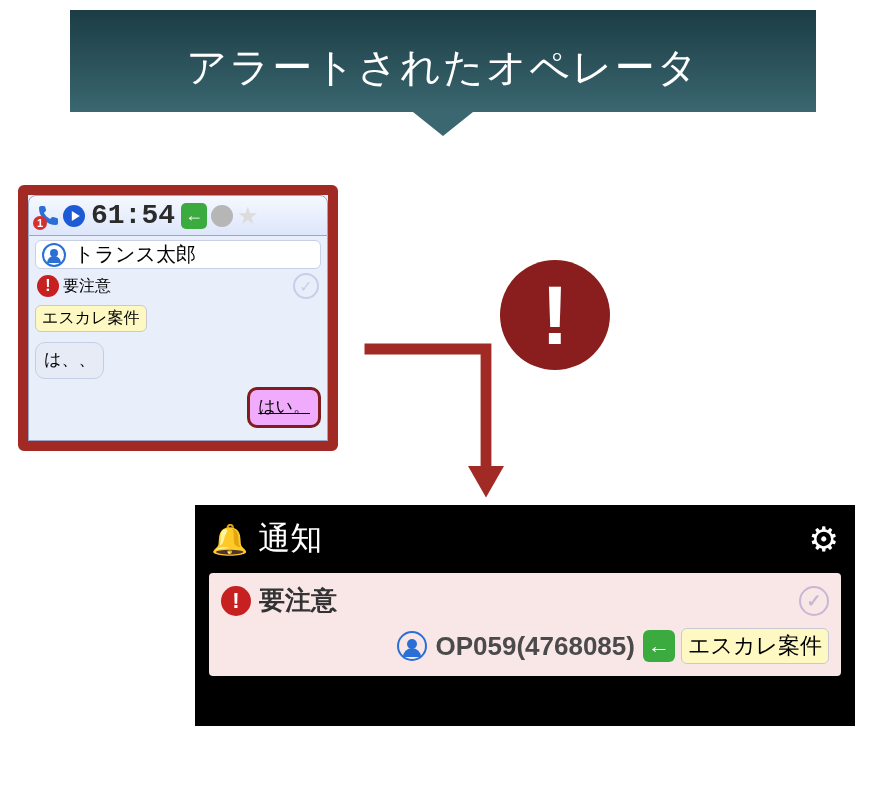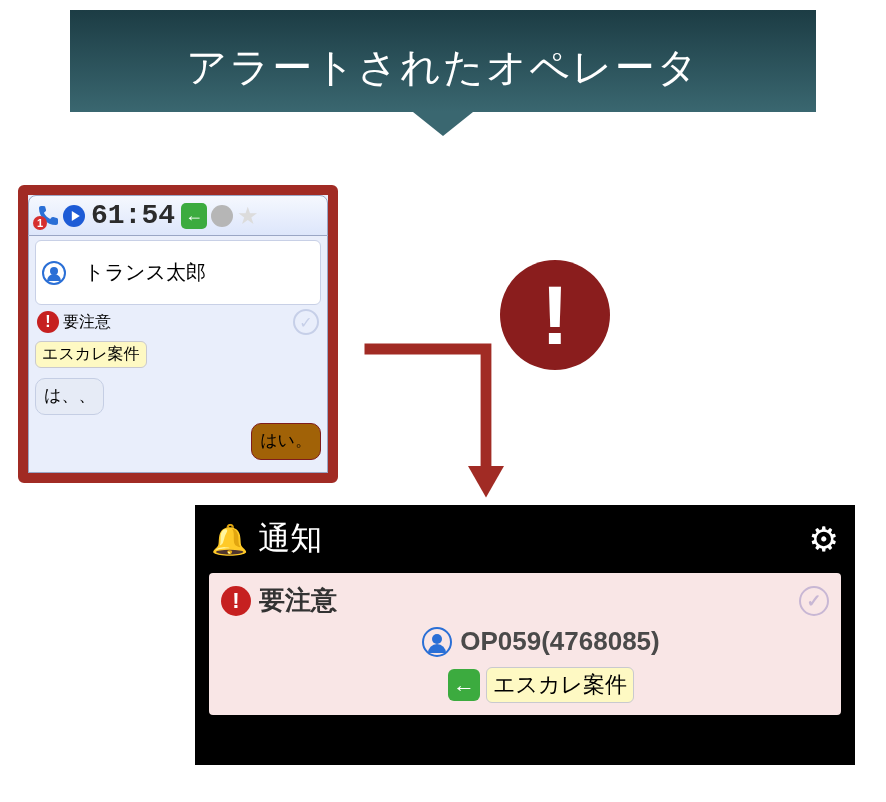--- a/index.html
+++ b/index.html
@@ -50,25 +50,25 @@
       padding: 4px 6px;
     }
     .chat-body {
       border: 1px solid #9aa6c5;
       border-top: none;
       padding: 4px 6px 8px 6px;
     }
     .name-row {
       display: flex;
       align-items: center;
-      gap: 18px;
+      gap: 8px;
       background: #fff;
       border: 1px solid #c8d0e6;
       border-radius: 6px;
-      padding: 18px 6px;
+      padding: 0 6px;
       font-size: 20px;
     }
     .tag-row {
       display: flex;
       align-items: center;
       gap: 4px;
       padding: 4px 2px;
       font-size: 16px;
     }
     .tag {
@@ -83,21 +83,21 @@
     .bubble-left, .bubble-right {
       border-radius: 10px;
       padding: 6px 8px;
       font-size: 17px;
       margin: 4px 0;
       max-width: 80%;
       display: inline-block;
       line-height: 1.35;
     }
     .bubble-left { background: #e6ebf6; border: 1px solid #c5cee4; }
-    .bubble-right { background: #a16207; border: 1px solid #7f1d1d; float: right; clear: both; }
+    .bubble-right { background: #f0abfc; border: 3px solid #7f1d1d; float: right; clear: both; text-decoration: underline; }
     .clear { clear: both; }
 
     
     .connector {
       position: absolute;
       left: 348px;
       top: 340px;
       width: 240px;
       height: 180px;
       pointer-events: none;
@@ -142,21 +142,21 @@
     }
     .notif-head-left { display: flex; align-items: center; gap: 10px; }
     .notif-card {
       margin: 0 14px 50px 14px;
       background: #f9e6e6;
       border-radius: 4px;
       padding: 10px 12px;
       font-size: 26px;
     }
     .notif-line1 { display: flex; align-items: center; gap: 8px; font-weight: 700; color: #333; }
-    .notif-line2 { display: flex; align-items: center; gap: 8px; margin-top: 8px; padding-left: 32px; justify-content: flex-end; flex-direction: column; }
+    .notif-line2 { display: flex; align-items: center; gap: 8px; margin-top: 8px; padding-left: 32px; justify-content: flex-end; }
     .notif-op { display: flex; align-items: center; gap: 8px; color: #4a4a4a; font-family: Arial, sans-serif; font-weight: 600; }
     .notif-tag { display: flex; align-items: center; gap: 6px; }
 
     
     .i { display: inline-flex; align-items: center; justify-content: center; }
     .i-exclaim-sm {
       width: 22px; height: 22px; border-radius: 50%;
       background: #c62020; color: #fff; font-size: 16px; font-weight: 900;
     }
     .i-exclaim-md {

